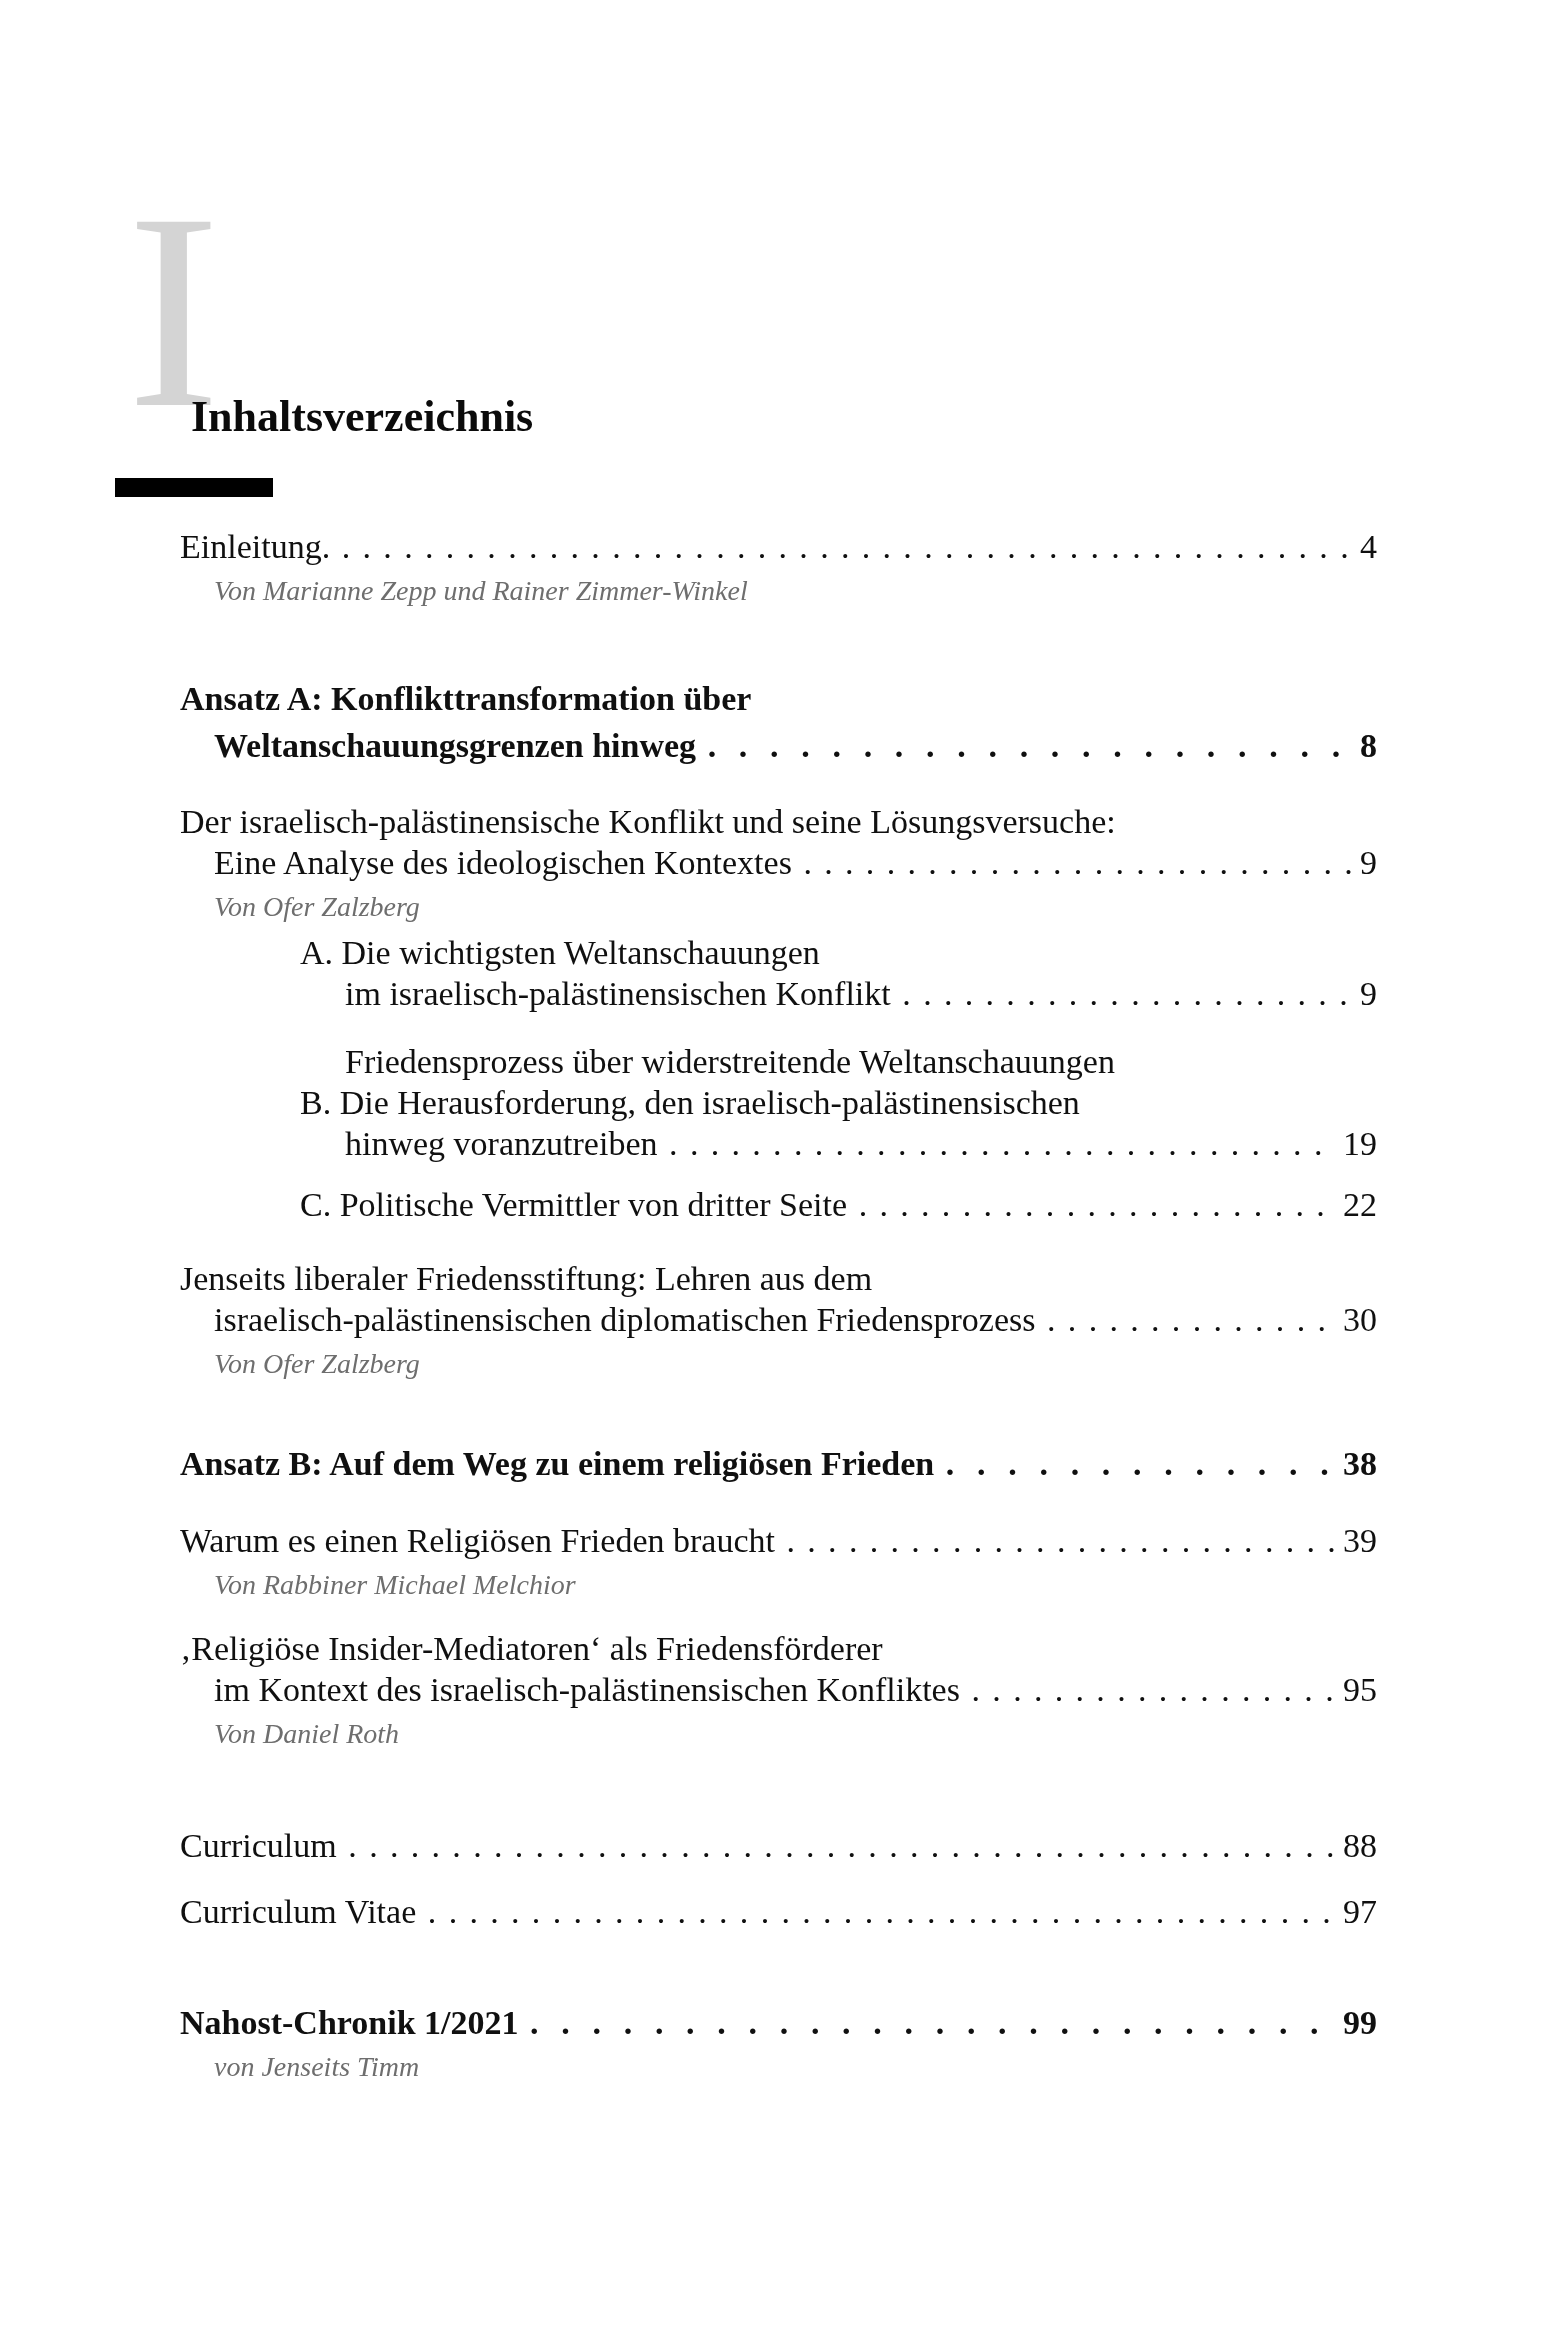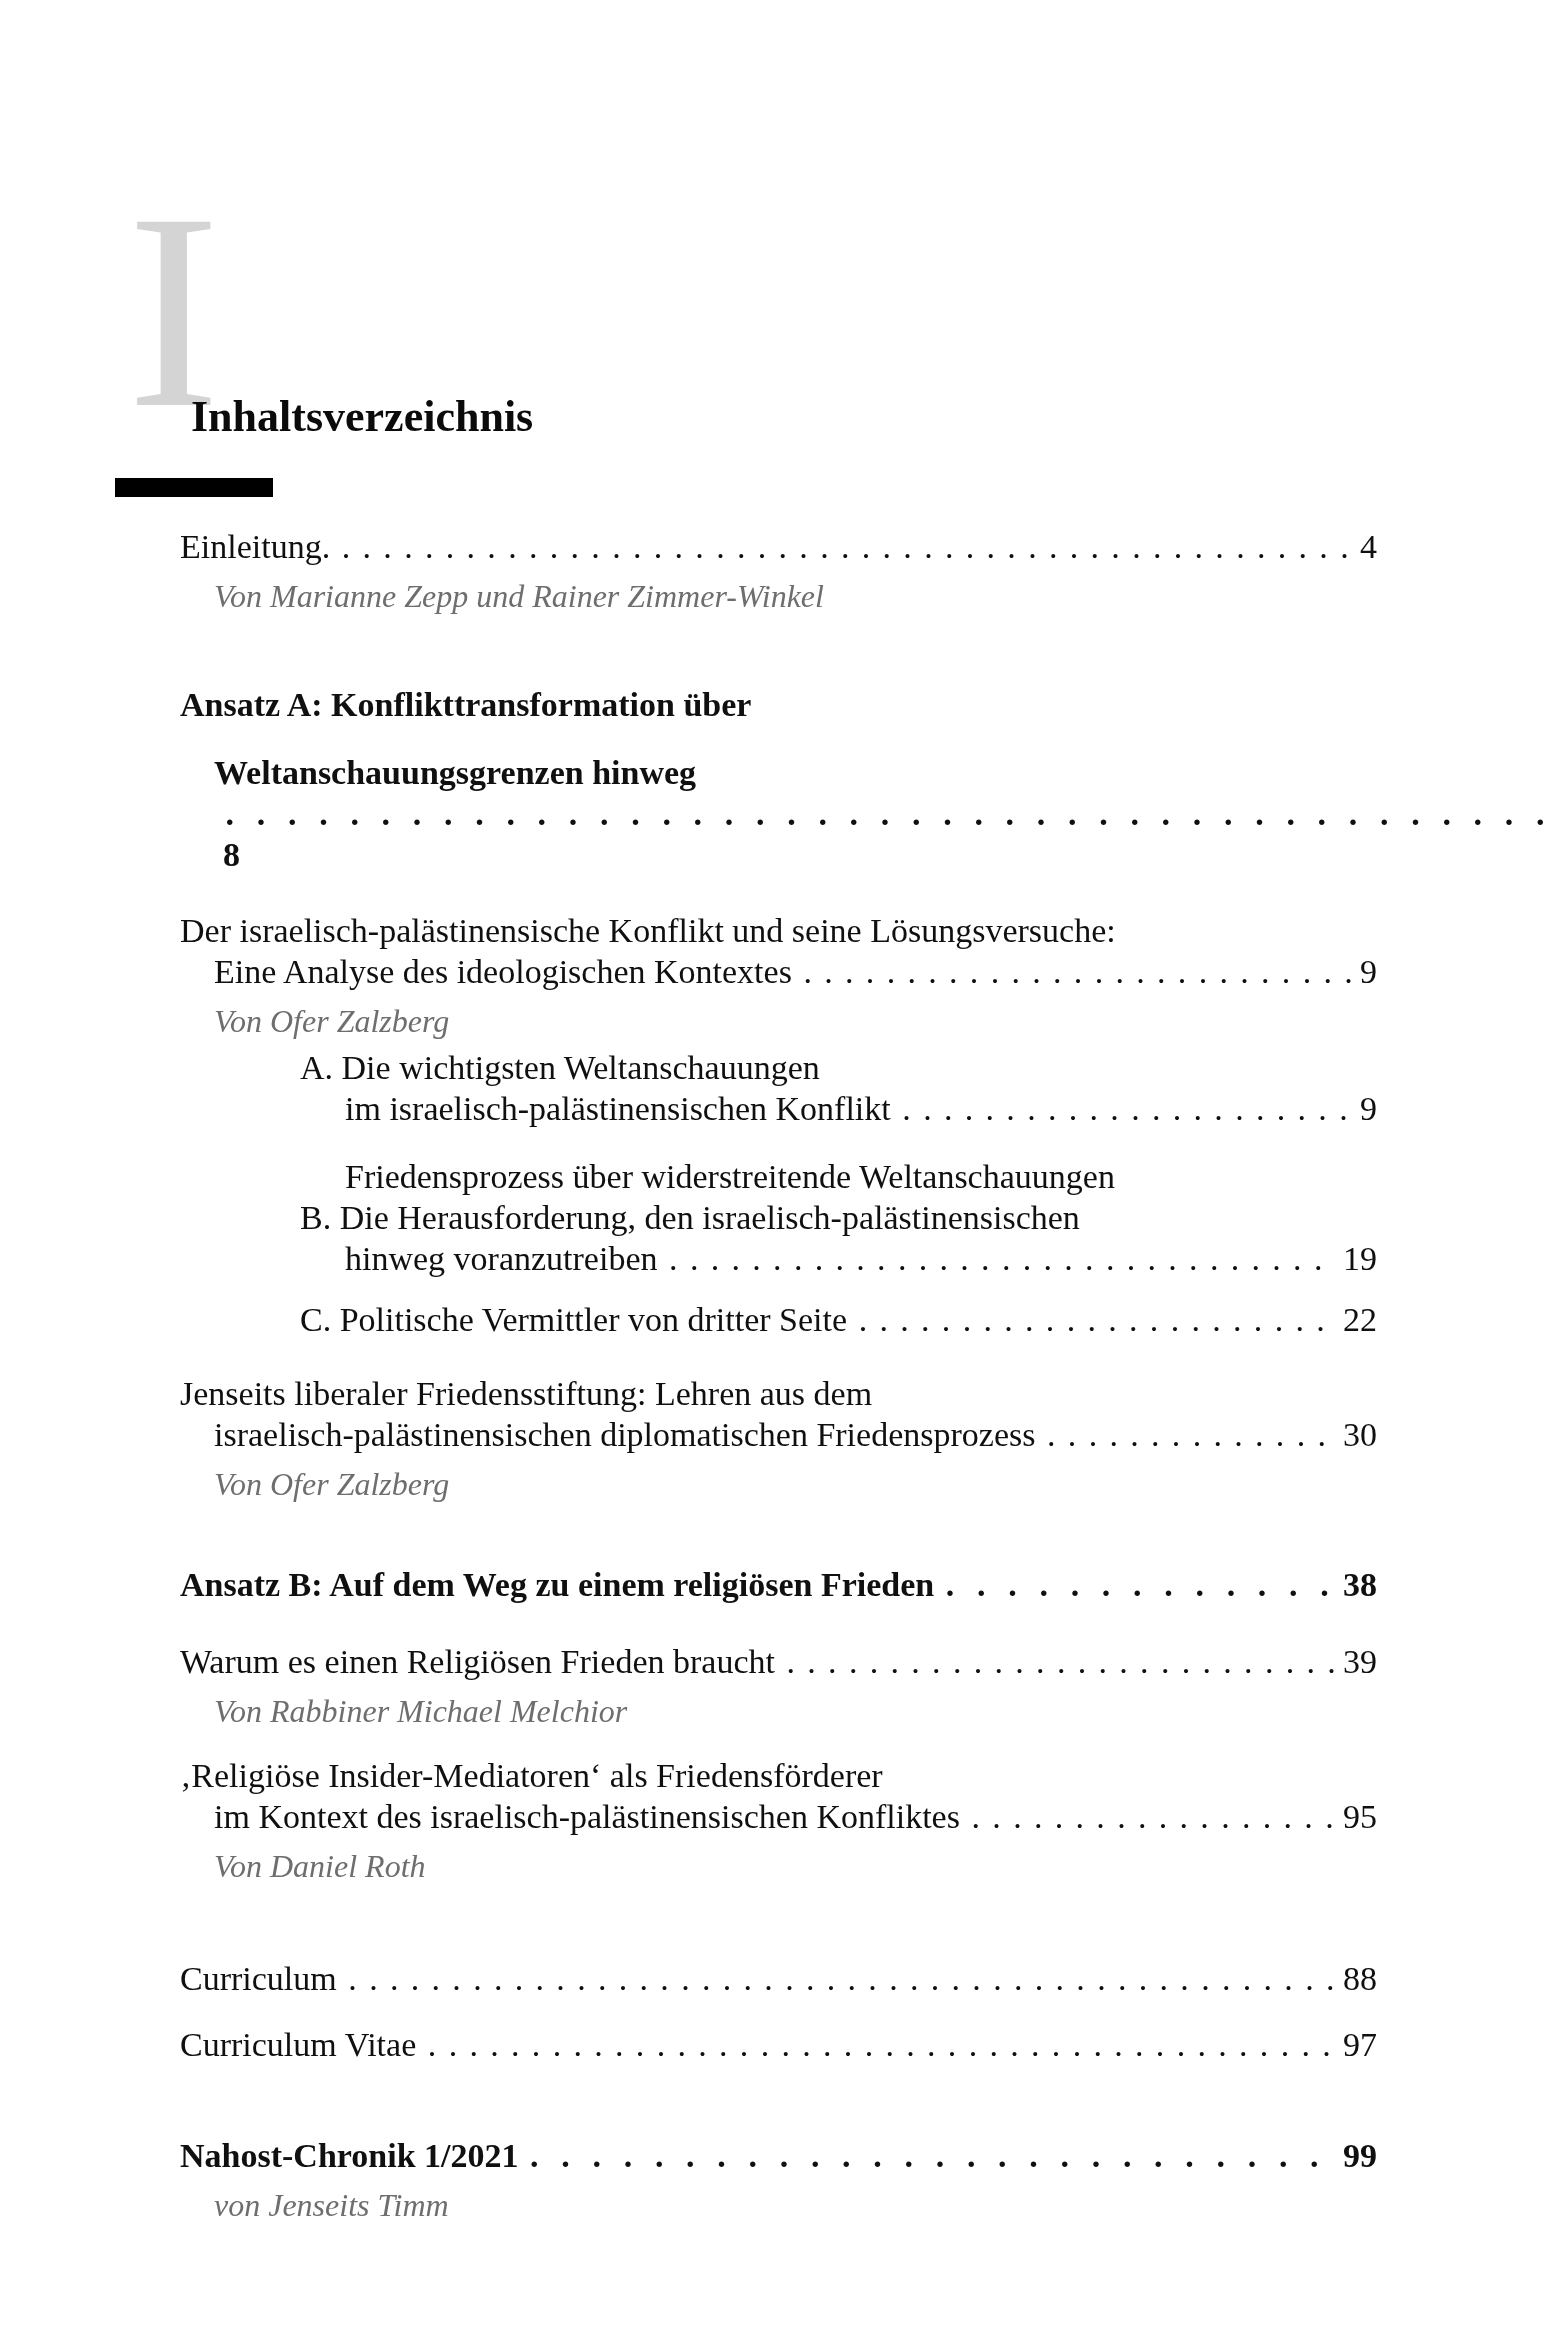--- a/index.html
+++ b/index.html
@@ -16,23 +16,23 @@
   .row .text{flex:0 0 auto;min-width:0;}
   .dots{flex:1 1 auto;overflow:hidden;white-space:nowrap;letter-spacing:1.9px;
         padding-left:11.6px;min-width:0;}
   .dots::after{content:". . . . . . . . . . . . . . . . . . . . . . . . . . . . . . . . . . . . . . . . . . . . . . . . . . . . . . . . . . . . . . . . . . . . . . . . . . . . . . . . ";}
   .page-num{flex:0 0 auto;padding-left:9px;}
   .ind-cont{padding-left:34px;}
   .sub{padding-left:120px;}
   .sub.ind-cont{padding-left:165px;}
   .entry.section .row{font-weight:700;text-align:right;}
   .entry.section .dots{letter-spacing:7.1px;}
-  .entry.section .row + .row{margin-top:27px;flex-direction:column;}
-  .author{line-height:41px;font-size:32px;font-style:italic;color:#6e6e6e;
-          padding-left:34px;margin-top:9px;white-space:nowrap;}
+  .entry.section .row + .row{margin-top:6px;}
+  .author{line-height:41px;font-size:28px;font-style:italic;color:#6e6e6e;
+          padding-left:34px;margin-top:3px;white-space:nowrap;}
 </style>
 </head>
 <body>
 
 <div class="page">
   <div class="dropcap">I</div>
   <h1 class="doc-title">Inhaltsverzeichnis</h1>
   <div class="title-rule"></div>
   <div class="toc">
       <div class="entry item" style="margin-top: 0px;">

